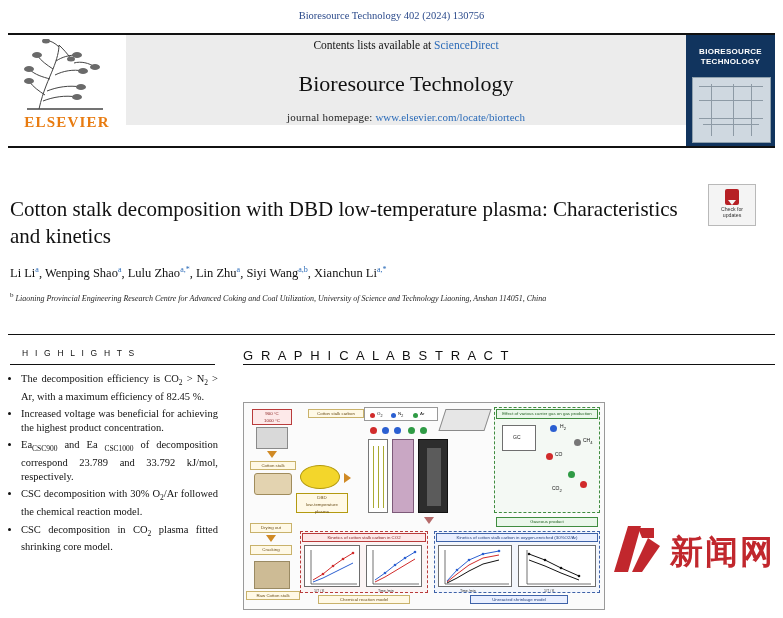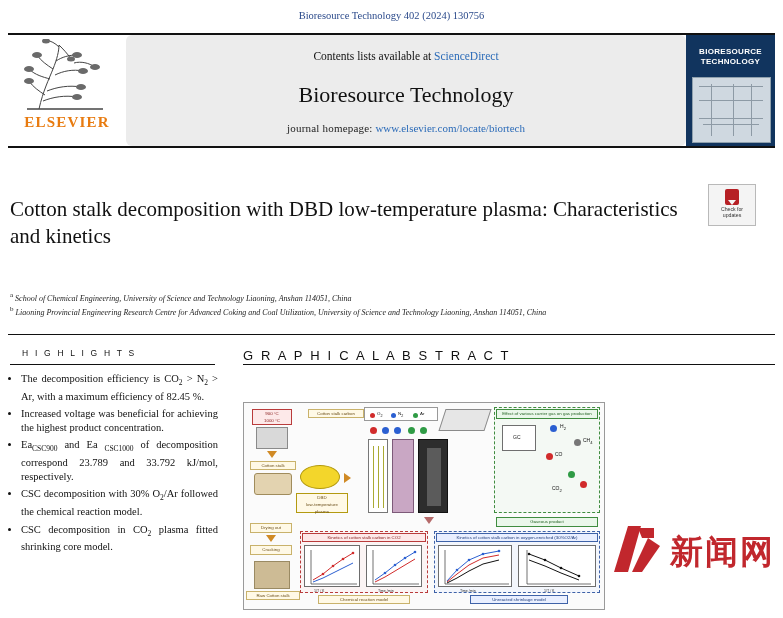--- a/index.html
+++ b/index.html
@@ -30,23 +30,23 @@
     position:absolute;left:0;top:0;width:118px;height:111px;
     display:flex;flex-direction:column;align-items:center;justify-content:flex-start;
   }
   .elsevier-tree{margin-top:4px;}
   .elsevier-word{
     font-family:"Liberation Serif", serif;
     font-size:15px;letter-spacing:1.2px;color:#e87b10;font-weight:bold;
     margin-top:1px;
   }
   .mh-center{
-    position:absolute;left:118px;top:0;width:560px;height:111px;
+    position:absolute;left:118px;top:0;width:560px;height:90px;
     background:#ececec;
-    display:flex;flex-direction:column;align-items:center;justify-content:center;border-radius:6px;
+    display:flex;flex-direction:column;align-items:center;justify-content:center;
   }
   .contents-line{font-size:11.5px;margin-top:2px;}
   .contents-line a{color:#2b6bb8;text-decoration:none;}
   .journal-title{
     font-size:22px;margin:20px 0 14px 0;font-family:"Liberation Serif", serif;
   }
   .homepage-line{font-size:11px;text-align:center;}
   .homepage-line .lbl{color:#222;letter-spacing:.2px;}
   .homepage-line a{color:#2b6bb8;text-decoration:none;}
   .mh-right{
@@ -241,23 +241,27 @@
   </div>
 
   <div class="crossmark">
     <div class="cm-badge"></div>
     <div class="cm-t">Check for</div>
     <div class="cm-t">updates</div>
   </div>
 
   <div class="title">Cotton stalk decomposition with DBD low-temperature plasma: Characteristics and kinetics</div>
 
+  <div class="authors">
+    <span class="nm">Li Li</span><sup>a</sup>, <span class="nm">Wenping Shao</span><sup>a</sup>,
+    <span class="nm">Lulu Zhao</span><sup>a,*</sup>, <span class="nm">Lin Zhu</span><sup>a</sup>,
+    <span class="nm">Siyi Wang</span><sup>a,b</sup>, <span class="nm">Xianchun Li</span><sup>a,*</sup>
+  </div>
 
   <div class="affil">
-    <div><sup>a</sup> <span>School of Chemical Engineering, University of Science and Technology Liaoning, Anshan 114051, China</span></div>
     <div><sup>b</sup> <span>Liaoning Provincial Engineering Research Centre for Advanced Coking and Coal Utilization, University of Science and Technology Liaoning, Anshan 114051, China</span></div>
   </div>
 
   <div class="rule-mid"></div>
 
   <div class="hl-head">H I G H L I G H T S</div>
   <div class="hl-rule"></div>
   <div class="hl-list">
     <ul>
       <li>The decomposition efficiency is CO<sub>2</sub> &gt; N<sub>2</sub> &gt; Ar, with a maximum efficiency of 82.45 %.</li>

